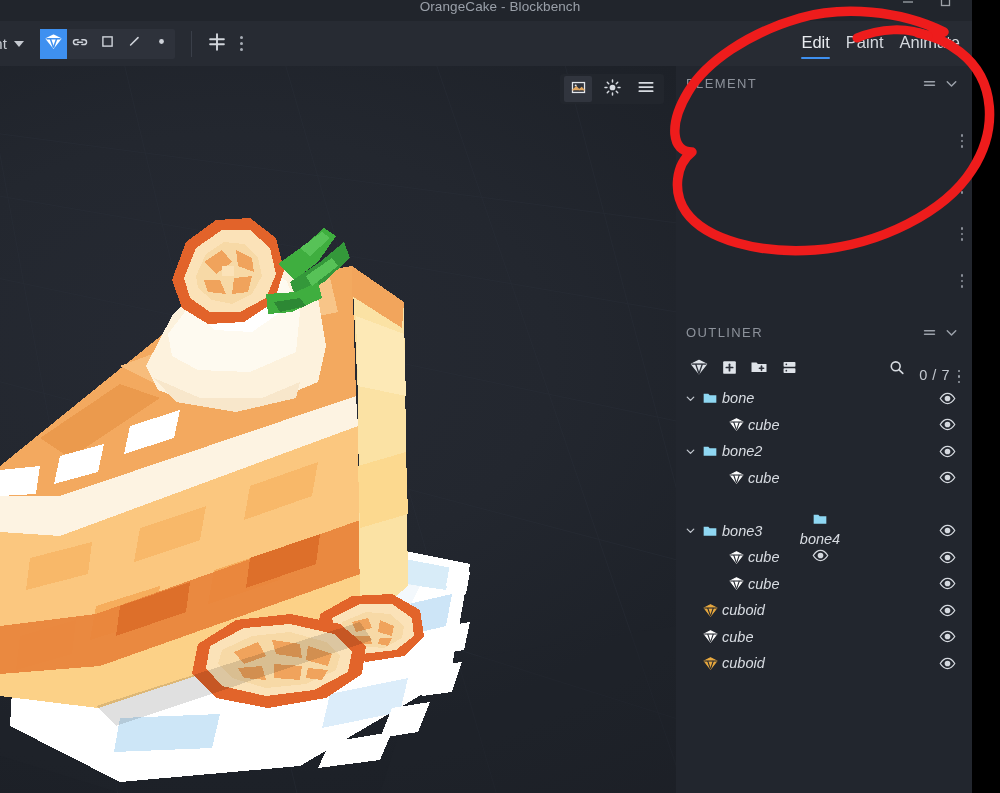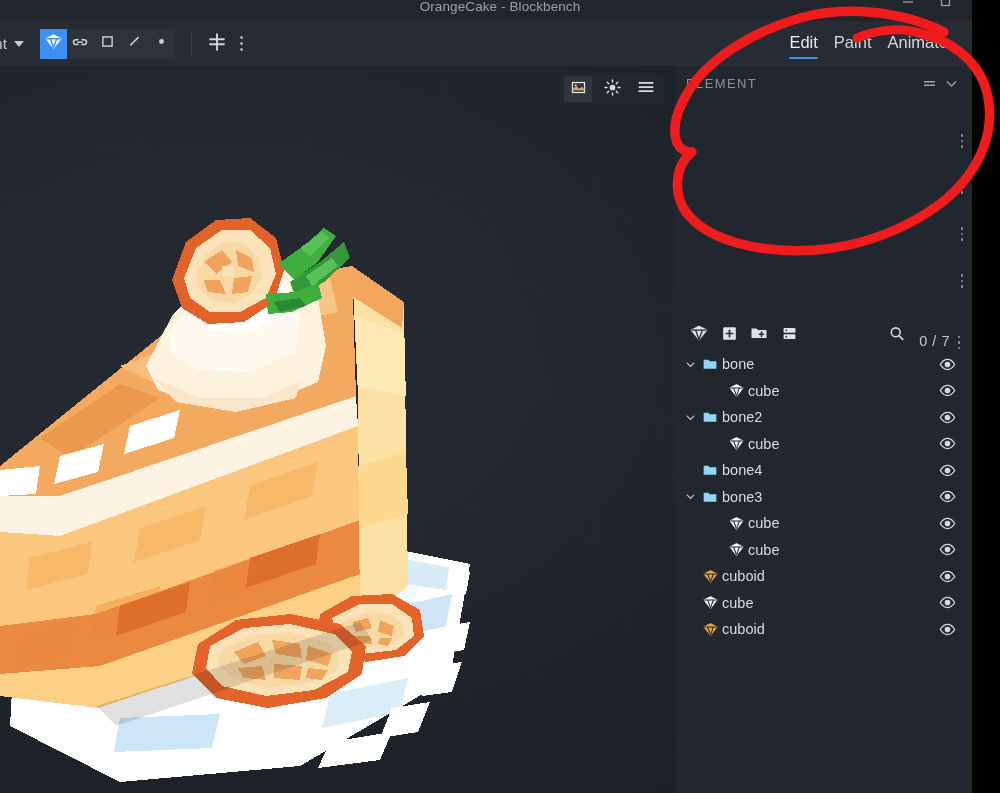--- a/index.html
+++ b/index.html
@@ -89,21 +89,21 @@
   .vp-btn.boxed { background: #31353e; border-radius: 2px; }
   .cake { position: absolute; left: 0; top: 0; }
 
   
   .sidebar {
     position: absolute; left: 676px; top: 21px; width: 296px; height: 772px;
     background: #22262e;
   }
   .mode-tabs {
     height: 45px; display: flex; align-items: center; justify-content: flex-end;
-    gap: 16px; padding-right: 24px; background: #272b33;
+    gap: 16px; padding-right: 12px; background: #272b33;
   }
   .mode-tab {
     font-size: 16.5px; color: #d4d8de; position: relative; padding-bottom: 2px;
   }
   .mode-tab.active { color: #e8ebef; }
   .mode-tab.active::after {
     content: ""; position: absolute; left: 0; right: 0; bottom: -5px;
     height: 2.5px; background: #3e90f0; border-radius: 1px;
   }
   .panel-head {
@@ -129,21 +129,21 @@
     justify-content: center; color: #d6dae0; }
   .ot-spacer { flex: 1; }
   .ot-count { color: #c3c8cf; font-size: 14.5px; margin: 0 2px 0 8px; letter-spacing: .5px; }
   .ot-dots { width: 14px; display: flex; flex-direction: column;
     align-items: center; gap: 3px; }
   .ot-dots i { width: 2.5px; height: 2.5px; background: #9aa0a8; border-radius: 50%; }
 
   .tree { padding-top: 2px; }
   .row {
     display: flex; align-items: center; height: 26.5px;
-    padding-right: 14px; color: #d8dce2; font-size: 14.5px;
+    padding-right: 14px; color: #d8dce2; font-size: 14.5px; font-style: italic;
   }
   .row .chev { width: 16px; display: flex; align-items: center; justify-content: center;
     color: #c2c7cf; flex: 0 0 16px; }
   .row .chev.empty { visibility: hidden; }
   .row .ico { width: 24px; display: flex; align-items: center; justify-content: center;
     flex: 0 0 24px; }
   .row .lbl { flex: 1; white-space: nowrap; }
   .row .eye { width: 22px; display: flex; align-items: center; justify-content: center;
     color: #d4d8de; }
 
@@ -474,20 +474,35 @@
           <i></i>
           <i></i>
         </div>
       <div class="dot-handle" style="top:174px">
           <i></i>
           <i></i>
           <i></i>
         </div>
     </div>
 
+    <div class="panel-head">
+      <span>OUTLINER</span>
+      <span class="sp"></span>
+      <span class="ph-icon">
+        <svg width="17" height="17" viewBox="0 0 24 24" stroke="#9ca1aa" stroke-width="2.1" stroke-linecap="round">
+          <line x1="5" y1="9.5" x2="19" y2="9.5"></line>
+            <line x1="5" y1="14.5" x2="19" y2="14.5"></line>
+        </svg>
+      </span>
+      <span class="ph-icon">
+        <svg width="17" height="17" viewBox="0 0 24 24" fill="none" stroke="#9ca1aa" stroke-width="2" stroke-linecap="round" stroke-linejoin="round">
+          <polyline points="6,9.5 12,15.5 18,9.5"></polyline>
+        </svg>
+      </span>
+    </div>
 
     <div class="outliner-toolbar">
       <div class="ot-btn">
         <span>
           <svg width="20" height="20" viewBox="0 0 24 24" fill="#dfe3e9" stroke="#dfe3e9" stroke-width="1.6" stroke-linejoin="round">
             <path d="M3 8.5 L12 4 L21 8.5 L12 20 Z"></path>
             <path d="M3 8.5 L21 8.5" stroke="#2b2f38"></path>
             <path d="M8 8.5 L12 20" stroke="#2b2f38"></path>
             <path d="M16 8.5 L12 20" stroke="#2b2f38"></path>
           </svg>
@@ -614,21 +629,21 @@
             </svg>
           </span>
           <span class="lbl">cube</span>
           <span class="eye">
             <svg width="17" height="17" viewBox="0 0 24 24" fill="none" stroke="#d4d8de" stroke-width="1.8">
               <path d="M1.8 12 C5 6.8 8.6 4.8 12 4.8 C15.4 4.8 19 6.8 22.2 12 C19 17.2 15.4 19.2 12 19.2 C8.6 19.2 5 17.2 1.8 12 Z"></path>
               <circle cx="12" cy="12" r="3.1" fill="#d4d8de"></circle>
             </svg>
           </span>
         </div>
-        <div class="row" style="padding-left: 6px;">
+        <div class="row" style="padding-left: 6px; flex-direction: column;">
           <span class="chev empty">
             <svg width="13" height="13" viewBox="0 0 24 24" fill="none" stroke="#c2c7cf" stroke-width="2.4" stroke-linecap="round" stroke-linejoin="round">
               <polyline points="6,9.5 12,15.5 18,9.5"></polyline>
             </svg>
           </span>
           <span class="ico">
             <svg width="16" height="16" viewBox="0 0 24 24">
               <path d="M2.5 5.5 h7 l2 2.4 H21.5 V19 H2.5 Z" fill="#8fd7f2"></path>
             </svg>
           </span>

